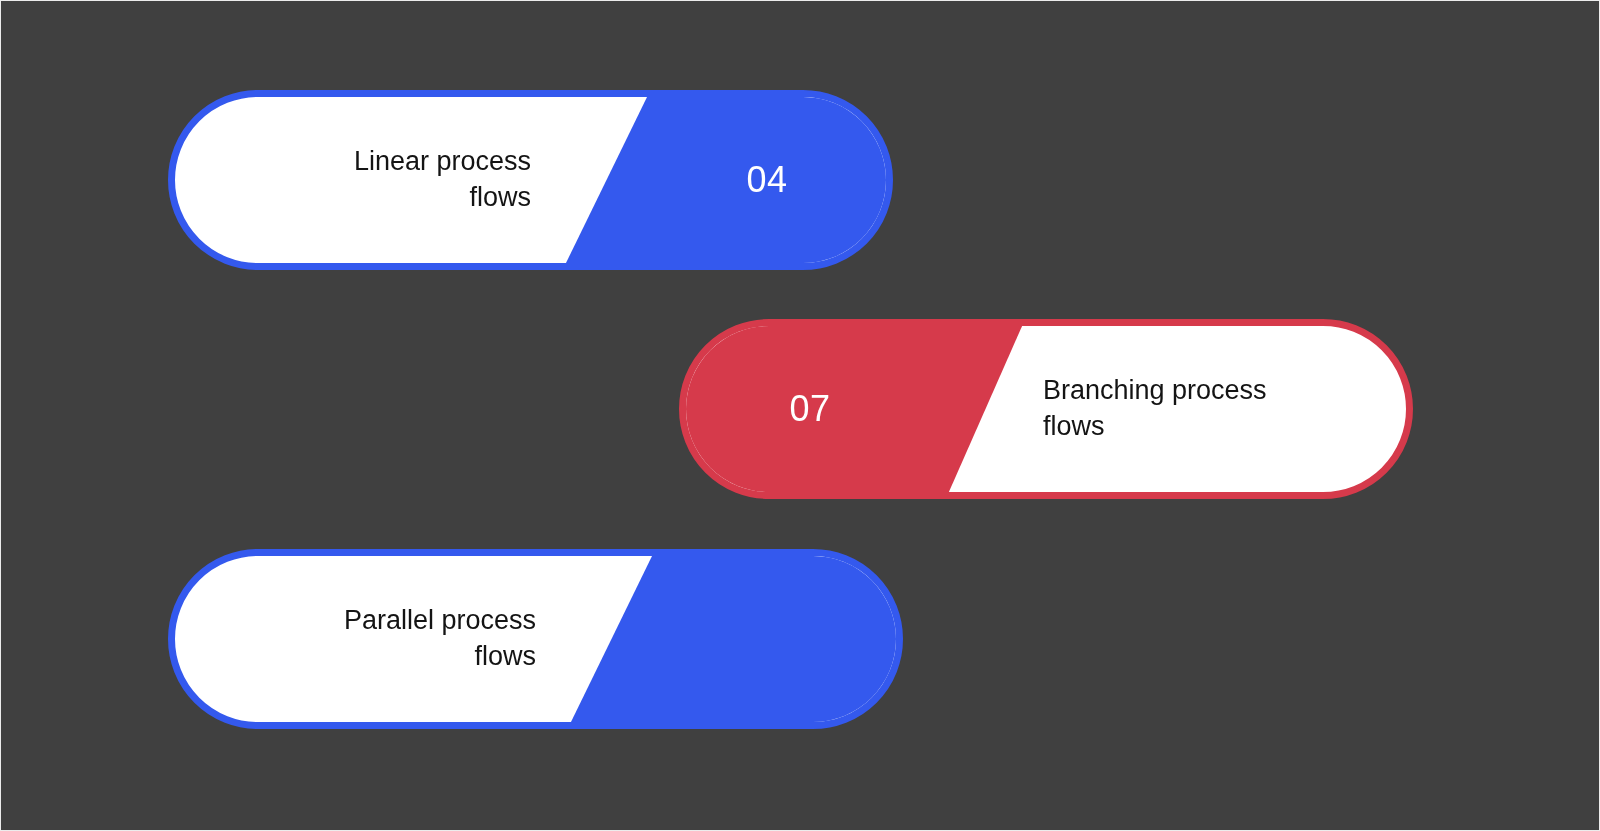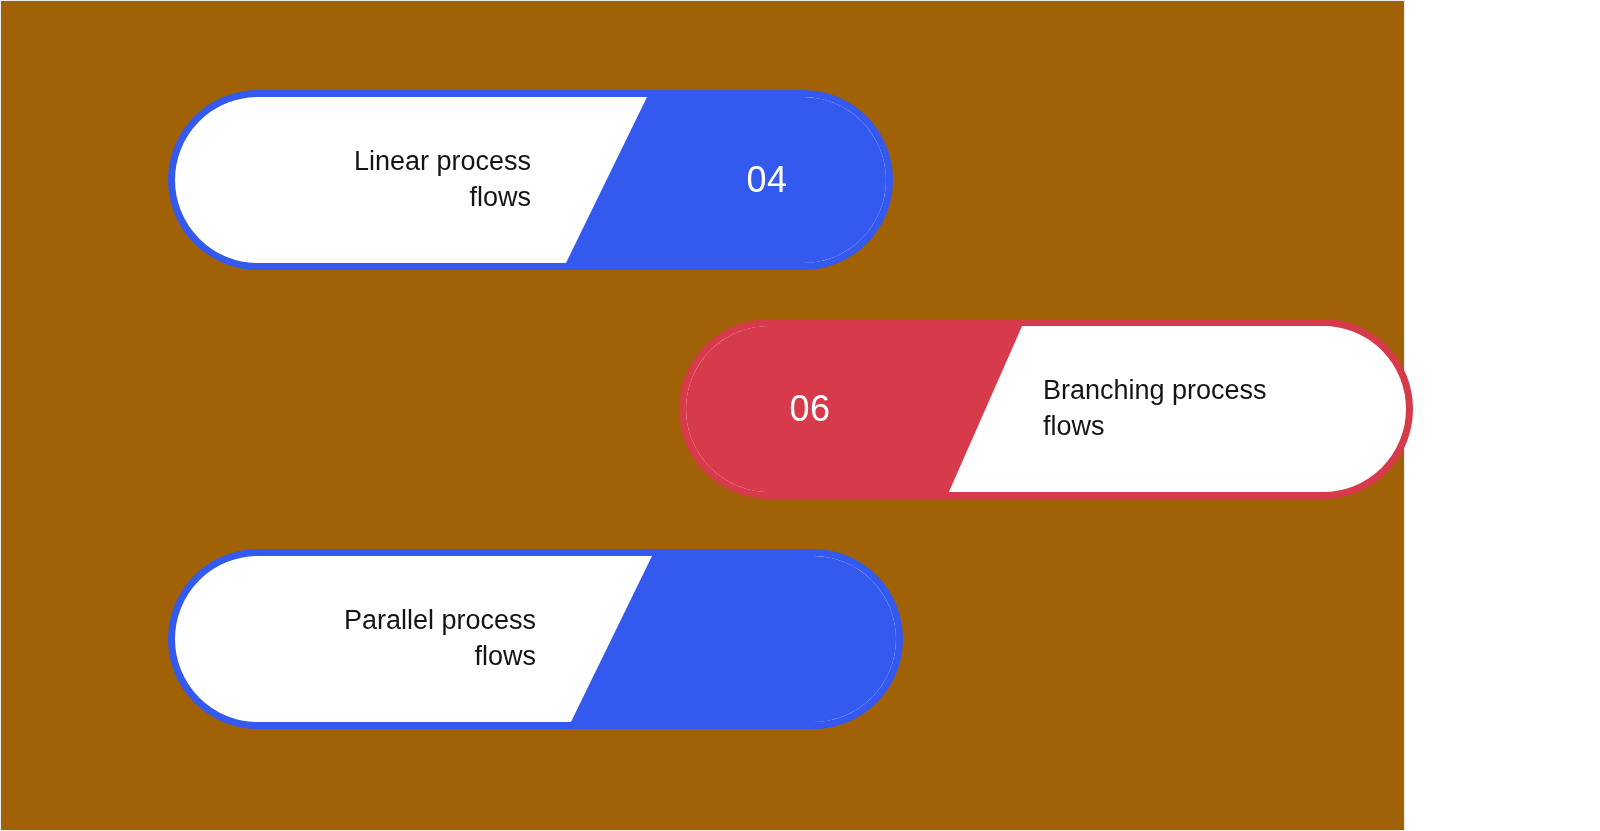--- a/index.html
+++ b/index.html
@@ -87,42 +87,42 @@
   
   .pill.num-left .pill-label {
     right: 0;
     justify-content: flex-start;
     text-align: left;
   }
 </style>
 </head>
 <body>
 
-<div id="canvas" style="width: 1405px; height: 831px; background: #a16207; border-color: rgb(236, 236, 236);">
+<div id="canvas" style="width: 1600px; height: 831px; background: #404040; border-color: rgb(236, 236, 236);">
 
   <div class="pill blue num-right" id="pill-0" style="left: 167px; top: 89px; width: 725px; height: 180px; border-color: rgb(52, 89, 238);">
     <div class="pill-fill" id="fill-0" style="background: rgb(52, 89, 238); clip-path: polygon(473px 0px, 725px 0px, 725px 100%, 390px 100%);"></div>
     <div class="pill-label" id="label-0" style="width: 356px; padding-right: 0px; color: rgb(20, 20, 20);">
       <span>
         <span>Linear process</span><br>
         <span>flows</span>
       </span>
     </div>
     <div class="pill-number" id="num-0" style="left: 473px; right: 0px; color: rgb(255, 255, 255);">04</div>
   </div>
 
   <div class="pill red num-left" id="pill-1" style="left: 678px; top: 318px; width: 734px; height: 180px; border-color: rgb(214, 58, 75);">
     <div class="pill-fill" id="fill-1" style="background: rgb(214, 58, 75); clip-path: polygon(0px 0px, 337px 0px, 262px 100%, 0px 100%);"></div>
     <div class="pill-label" id="label-1" style="width: 363px; color: rgb(20, 20, 20);">
       <span>
         <span>Branching process</span><br>
         <span>flows</span>
       </span>
     </div>
-    <div class="pill-number" id="num-1" style="left: 0px; right: 472px; color: rgb(255, 255, 255);">06</div>
+    <div class="pill-number" id="num-1" style="left: 0px; right: 472px; color: rgb(255, 255, 255);">07</div>
   </div>
 
   <div class="pill blue num-right" id="pill-2" style="left: 167px; top: 548px; width: 735px; height: 180px; border-color: rgb(52, 89, 238); text-decoration: underline;">
     <div class="pill-fill" id="fill-2" style="background: rgb(52, 89, 238); clip-path: polygon(478px 0px, 735px 0px, 735px 100%, 395px 100%);"></div>
     <div class="pill-label" id="label-2" style="width: 361px; padding-right: 0px; color: rgb(20, 20, 20);">
       <span>
         <span>Parallel process</span><br>
         <span>flows</span>
       </span>
     </div>

